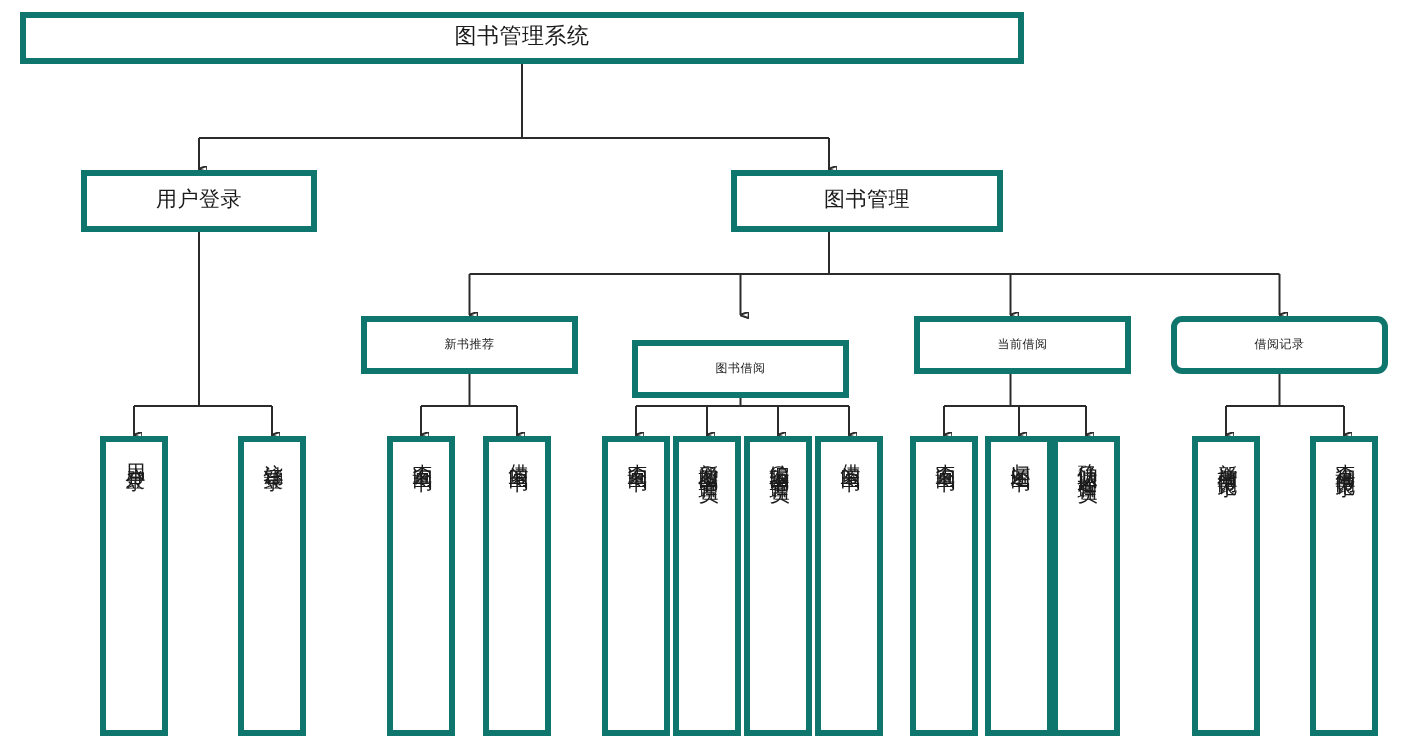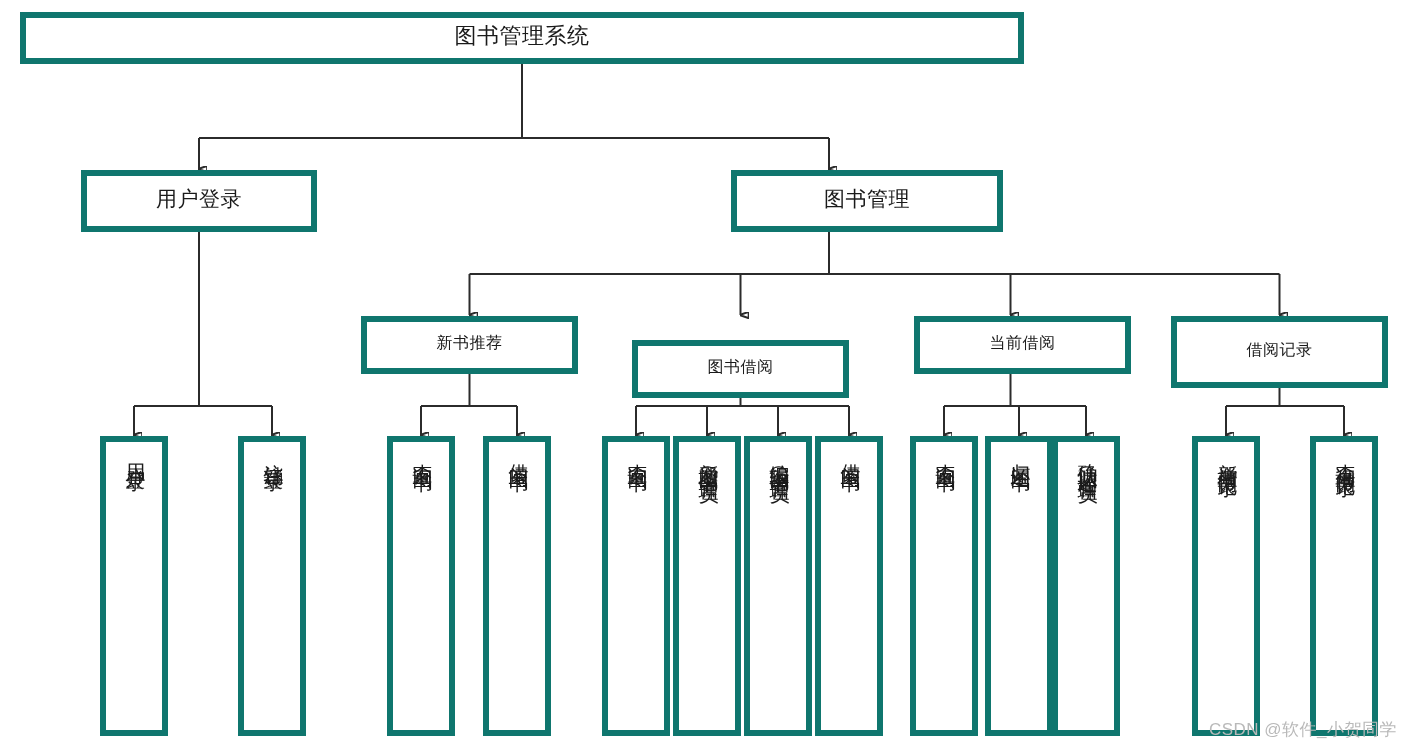--- a/index.html
+++ b/index.html
@@ -30,21 +30,21 @@
     color: #1a1a1a;
     font-family: Liberation Mono, monospace;
   }
   .node-box.level-0 {
     font-size: 22px;
   }
   .node-box.level-1 {
     font-size: 21px;
   }
   .node-box.level-2 {
-    font-size: 16px;
+    font-size: 12px;
   }
   .node-box.leaf {
     font-size: 20px;
     align-items: flex-start;
     padding-top: 6px;
   }
   .node-label {
     line-height: 1.08;
     letter-spacing: 0.5px;
     white-space: nowrap;
@@ -138,21 +138,21 @@
       </div>
       <div class="node-box level-2" style="left: 361px; top: 316px; width: 217px; height: 58px;">
         <span class="node-label">新书推荐</span>
       </div>
       <div class="node-box level-2" style="left: 632px; top: 316px; width: 217px; height: 58px; margin-top: 24px;">
         <span class="node-label">图书借阅</span>
       </div>
       <div class="node-box level-2" style="left: 902px; top: 316px; width: 217px; height: 58px; margin-left: 12px;">
         <span class="node-label">当前借阅</span>
       </div>
-      <div class="node-box level-2" style="left: 1171px; top: 316px; width: 217px; height: 72px;">
+      <div class="node-box level-2" style="left: 1171px; top: 316px; width: 217px; height: 58px; border-radius: 11px;">
         <span class="node-label">借阅记录</span>
       </div>
       <div class="node-box level-3 leaf" style="left: 100px; top: 436px; width: 68px; height: 300px;">
         <span class="node-label vertical">用户登录</span>
       </div>
       <div class="node-box level-3 leaf" style="left: 238px; top: 436px; width: 68px; height: 300px;">
         <span class="node-label vertical">注销登录</span>
       </div>
       <div class="node-box level-3 leaf" style="left: 387px; top: 436px; width: 68px; height: 300px;">
         <span class="node-label vertical">查询图书</span>
@@ -182,14 +182,13 @@
         <span class="node-label vertical">确认归还（管理员）</span>
       </div>
       <div class="node-box level-3 leaf" style="left: 1192px; top: 436px; width: 68px; height: 300px;">
         <span class="node-label vertical">新增借阅记录</span>
       </div>
       <div class="node-box level-3 leaf" style="left: 1310px; top: 436px; width: 68px; height: 300px;">
         <span class="node-label vertical">查询借阅记录</span>
       </div>
     </div>
 
-  <div class="watermark">CSDN @软件_小贺同学</div>
 </div>
 
 </body></html>

